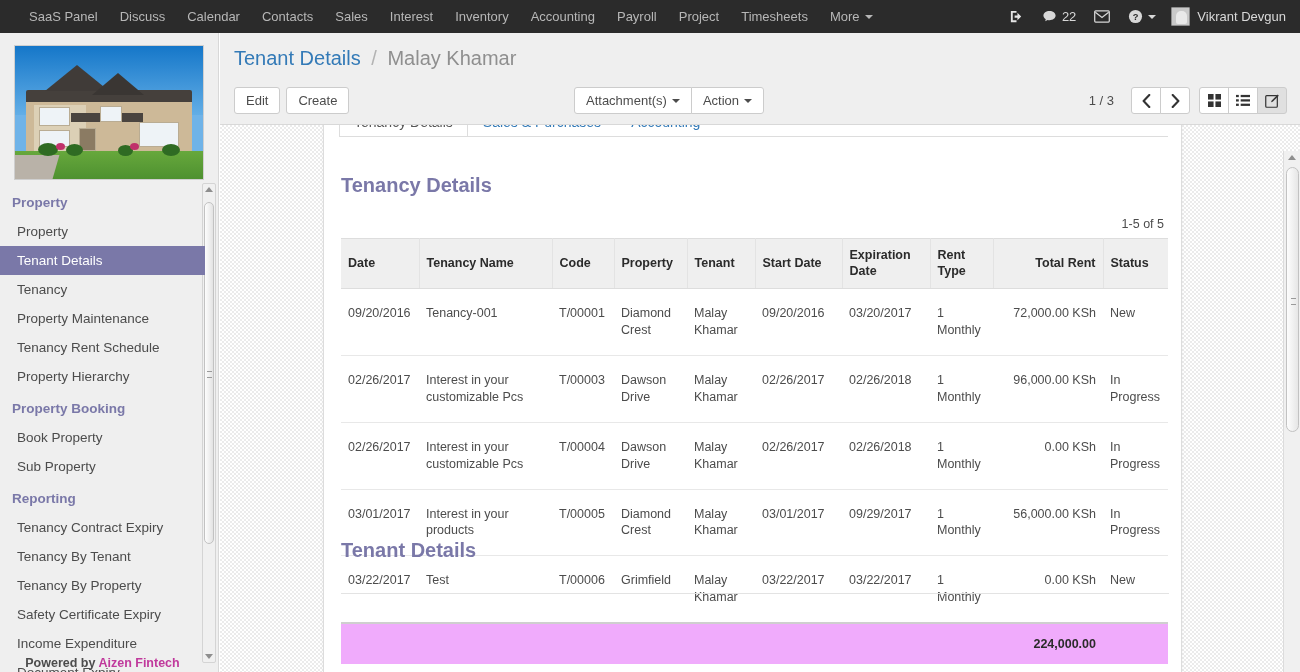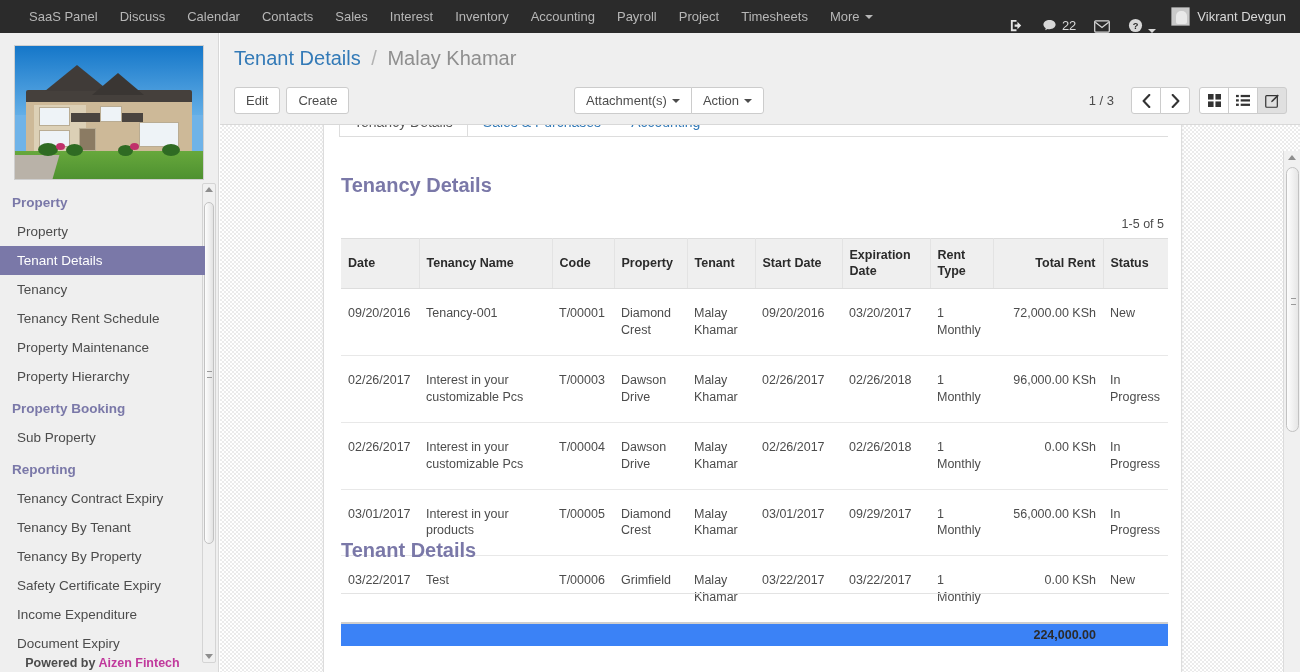--- a/index.html
+++ b/index.html
@@ -35,21 +35,21 @@
     color: #ffffff;
     font-weight: bold;
   }
   .nav-right {
     margin-left: auto;
     display: flex; align-items: center;
     padding-right: 8px;
     color: #b7b7b7;
   }
   .nav-icon {
-    display: flex; align-items: flex-end; justify-content: center;
+    display: flex; align-items: center; justify-content: center;
     padding: 0 9px; height: 33px; cursor: pointer;
     color: #d8d8d8;
   }
   .caret-down {
     display: inline-block;
     width: 0; height: 0;
     border-left: 4px solid transparent;
     border-right: 4px solid transparent;
     border-top: 4px solid currentColor;
     margin-left: 5px;
@@ -309,23 +309,23 @@
   #o2m-table thead th.num { text-align: right; margin-top: 25px; }
   #o2m-table tbody td {
     border-bottom: 1px solid #e8e8e8;
     padding: 16px 7px;
     color: #4c4c4c;
     vertical-align: top;
     line-height: 1.35;
   }
   #o2m-table tbody td.num { text-align: right; white-space: nowrap; }
   #o2m-table tfoot td {
-    background: #3b82f6;
+    background: #f0abfc;
     border-top: 2px solid #cfcfcf;
-    padding: 4px 7px;
+    padding: 13px 7px;
     font-weight: bold;
     color: #2b2b2b;
   }
   #o2m-table tfoot td.num { text-align: right; }
 
   .c-date { width: 78px; }
   .c-name { width: 133px; }
   .c-code { width: 62px; }
   .c-prop { width: 73px; }
   .c-ten  { width: 68px; }
@@ -466,25 +466,26 @@
     <i class="arr up"></i>
     <div class="side-scroll-thumb"></div>
     <i class="arr down"></i>
   </div>
 
   <div id="menu-list">
     <div class="menu-section">Property</div>
     <a class="menu-link">Property</a>
     <a class="menu-link selected">Tenant Details</a>
     <a class="menu-link">Tenancy</a>
+    <a class="menu-link">Property Maintenance</a>
     <a class="menu-link">Tenancy Rent Schedule</a>
-    <a class="menu-link">Property Maintenance</a>
     <a class="menu-link">Property Hierarchy</a>
 
     <div class="menu-section">Property Booking</div>
+    <a class="menu-link">Book Property</a>
     <a class="menu-link">Sub Property</a>
 
     <div class="menu-section">Reporting</div>
     <a class="menu-link">Tenancy Contract Expiry</a>
     <a class="menu-link">Tenancy By Tenant</a>
     <a class="menu-link">Tenancy By Property</a>
     <a class="menu-link">Safety Certificate Expiry</a>
     <a class="menu-link">Income Expenditure</a>
     <a class="menu-link">Document Expiry</a>
   </div>

